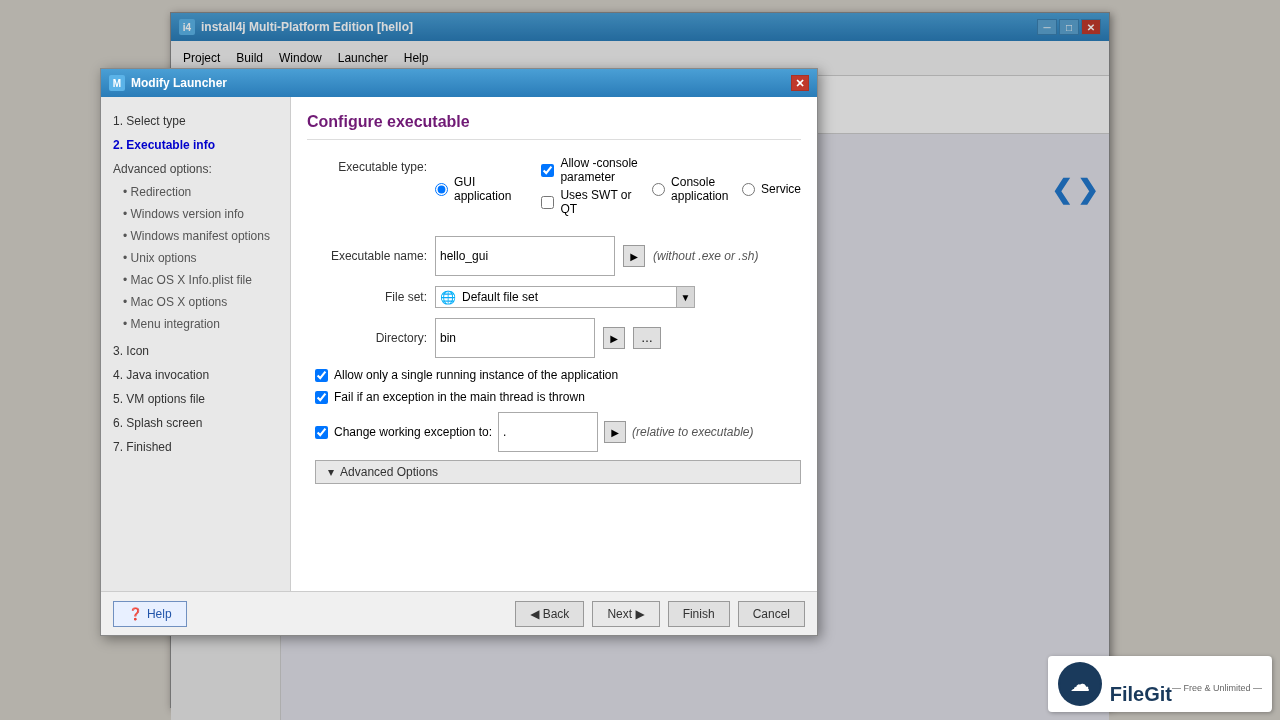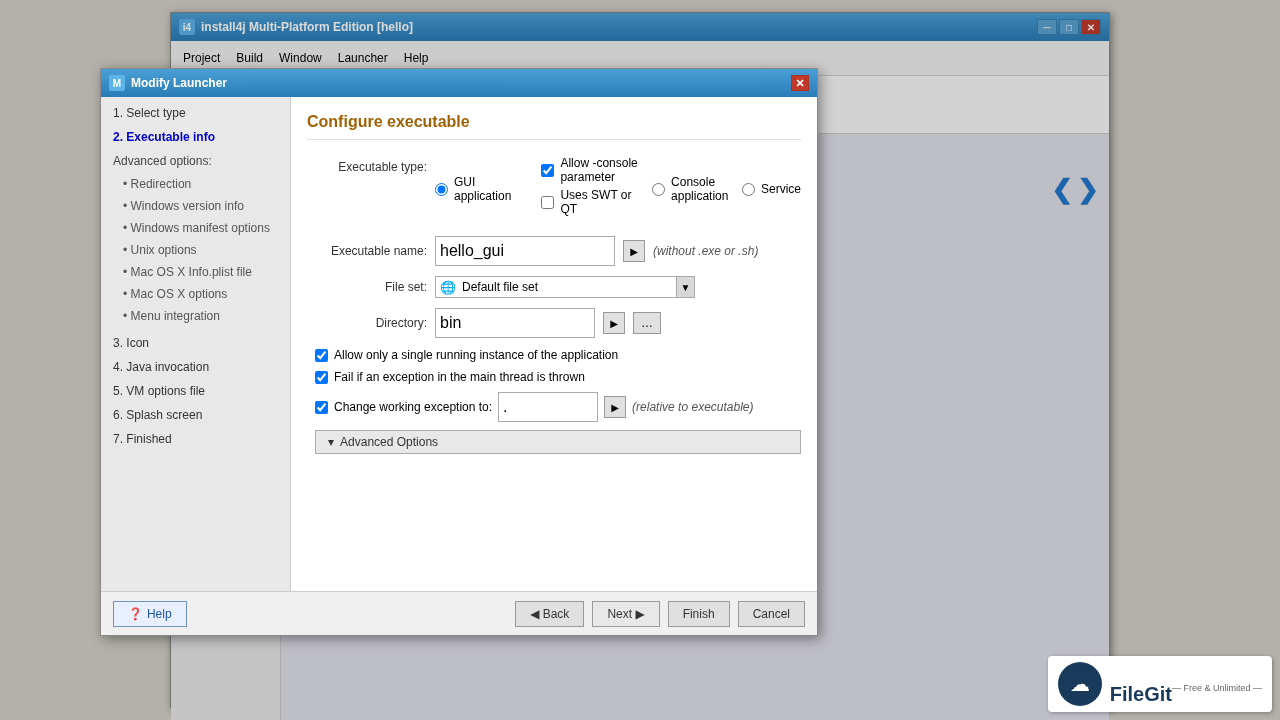--- a/index.html
+++ b/index.html
@@ -221,21 +221,21 @@
     .dialog-body {
       display: flex;
       height: calc(100% - 28px - 44px);
     }
 
     
     .steps-panel {
       width: 190px;
       background: #e8e8e8;
       border-right: 1px solid #ccc;
-      padding: 4px 8px;
+      padding: 12px 8px;
       font-size: 12px;
     }
 
     .step-item {
       padding: 3px 4px;
       cursor: pointer;
       color: #333;
       line-height: 1.5;
     }
 
@@ -259,21 +259,21 @@
     .content-panel {
       flex: 1;
       padding: 16px;
       background: white;
       overflow-y: auto;
     }
 
     .content-title {
       font-size: 16px;
       font-weight: bold;
-      color: #a16207;
+      color: #701a75;
       margin-bottom: 16px;
       padding-bottom: 8px;
       border-bottom: 1px solid #ddd;
     }
 
     
     .form-row {
       display: flex;
       align-items: center;
       margin-bottom: 10px;
@@ -307,24 +307,24 @@
       align-items: center;
       gap: 6px;
     }
 
     input[type="radio"], input[type="checkbox"] {
       cursor: pointer;
     }
 
     
     .text-input {
-      height: 30px;
+      height: 40px;
       border: 1px solid #aaa;
       padding: 2px 4px;
-      font-size: 16px;
+      font-size: 12px;
       background: white;
     }
 
     .text-input-wide {
       width: 200px;
     }
 
     .btn-arrow {
       width: 22px;
       height: 22px;

